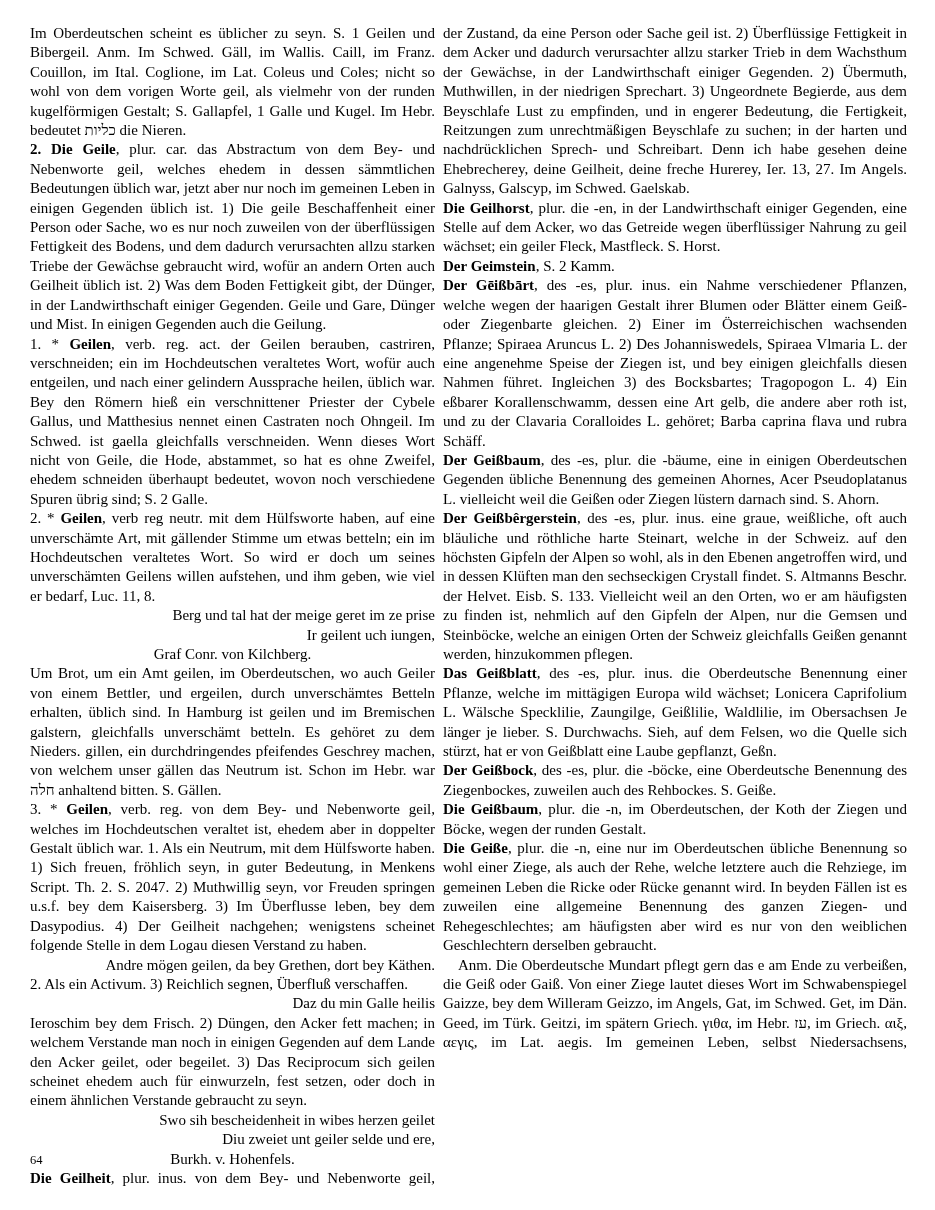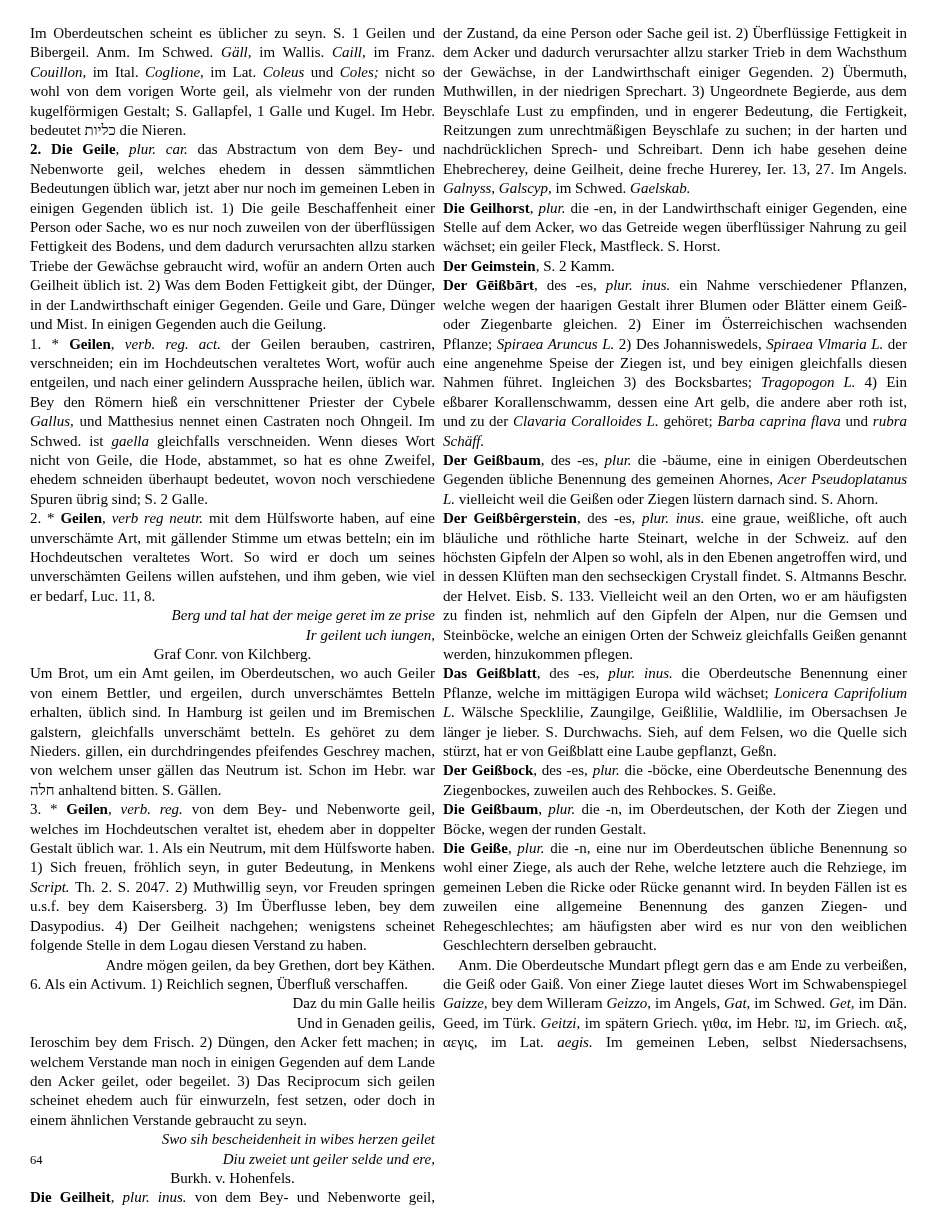--- a/index.html
+++ b/index.html
@@ -16,21 +16,21 @@
   }
   .col { position: absolute; top: 24px; }
   .col-left  { left: 30px;  width: 405px; }
   .col-right { left: 443px; width: 464px; }
   .blk { margin: 0; text-align: justify; hyphens: auto; -webkit-hyphens: auto; }
   .p-cont { text-align-last: justify; }
   .p-indent { text-indent: 15px; }
   .quote { margin-left: 15px; text-align: right; }
   .attribution { text-align: center; }
   .s-b { font-weight: bold; margin-top: 24px; }
-  .s-i { font-style: italic; }
+  .s-i { }
   .page-num {
     position: absolute;
     left: 30px;
     top: 1153px;
     font-size: 12.5px;
     line-height: 14px;
   }
 </style>
 </head>
 <body>
@@ -40,23 +40,22 @@
       <p class="blk p"><span class="s-n">Im Oberdeutschen scheint es üblicher zu seyn. S. 1 Geilen und Bibergeil. Anm. Im Schwed. </span><span class="s-i">Gäll,</span><span class="s-n"> im Wallis. </span><span class="s-i">Caill,</span><span class="s-n"> im Franz. </span><span class="s-i">Couillon,</span><span class="s-n"> im Ital. </span><span class="s-i">Coglione,</span><span class="s-n"> im Lat. </span><span class="s-i">Coleus</span><span class="s-n"> und </span><span class="s-i">Coles;</span><span class="s-n"> nicht so wohl von dem vorigen Worte geil, als vielmehr von der runden kugelförmigen Gestalt; S. Gallapfel, 1 Galle und Kugel. Im Hebr. bedeutet כליות die Nieren.</span></p>
       <p class="blk p"><span class="s-b">2. Die Geile</span><span class="s-n">, </span><span class="s-i">plur. car.</span><span class="s-n"> das Abstractum von dem Bey- und Nebenworte geil, welches ehedem in dessen sämmtlichen Bedeutungen üblich war, jetzt aber nur noch im gemeinen Leben in einigen Gegenden üblich ist. 1) Die geile Beschaffenheit einer Person oder Sache, wo es nur noch zuweilen von der überflüssigen Fettigkeit des Bodens, und dem dadurch verursachten allzu starken Triebe der Gewächse gebraucht wird, wofür an andern Orten auch Geilheit üblich ist. 2) Was dem Boden Fettigkeit gibt, der Dünger, in der Landwirthschaft einiger Gegenden. Geile und Gare, Dünger und Mist. In einigen Gegenden auch die Geilung.</span></p>
       <p class="blk p"><span class="s-n">1. * </span><span class="s-b">Geilen</span><span class="s-n">, </span><span class="s-i">verb. reg. act.</span><span class="s-n"> der Geilen berauben, castriren, verschneiden; ein im Hochdeutschen veraltetes Wort, wofür auch entgeilen, und nach einer gelindern Aussprache heilen, üblich war. Bey den Römern hieß ein verschnittener Priester der Cybele </span><span class="s-i">Gallus,</span><span class="s-n"> und Matthesius nennet einen Castraten noch Ohngeil. Im Schwed. ist </span><span class="s-i">gaella</span><span class="s-n"> gleichfalls verschneiden. Wenn dieses Wort nicht von Geile, die Hode, abstammet, so hat es ohne Zweifel, ehedem schneiden überhaupt bedeutet, wovon noch verschiedene Spuren übrig sind; S. 2 Galle.</span></p>
       <p class="blk p"><span class="s-n">2. * </span><span class="s-b">Geilen</span><span class="s-n">, </span><span class="s-i">verb reg neutr.</span><span class="s-n"> mit dem Hülfsworte haben, auf eine unverschämte Art, mit gällender Stimme um etwas betteln; ein im Hochdeutschen veraltetes Wort. So wird er doch um seines unverschämten Geilens willen aufstehen, und ihm geben, wie viel er bedarf, Luc. 11, 8.</span></p>
       <p class="blk quote"><span class="s-i">Berg und tal hat der meige geret im ze prise</span></p>
       <p class="blk quote"><span class="s-i">Ir geilent uch iungen,</span></p>
       <p class="blk attribution"><span class="s-n">Graf Conr. von Kilchberg.</span></p>
       <p class="blk p"><span class="s-n">Um Brot, um ein Amt geilen, im Oberdeutschen, wo auch Geiler von einem Bettler, und ergeilen, durch unverschämtes Betteln erhalten, üblich sind. In Hamburg ist geilen und im Bremischen galstern, gleichfalls unverschämt betteln. Es gehöret zu dem Nieders. gillen, ein durchdringendes pfeifendes Geschrey machen, von welchem unser gällen das Neutrum ist. Schon im Hebr. war חלה anhaltend bitten. S. Gällen.</span></p>
       <p class="blk p"><span class="s-n">3. * </span><span class="s-b">Geilen</span><span class="s-n">, </span><span class="s-i">verb. reg.</span><span class="s-n"> von dem Bey- und Nebenworte geil, welches im Hochdeutschen veraltet ist, ehedem aber in doppelter Gestalt üblich war. 1. Als ein Neutrum, mit dem Hülfsworte haben. 1) Sich freuen, fröhlich seyn, in guter Bedeutung, in Menkens </span><span class="s-i">Script.</span><span class="s-n"> Th. 2. S. 2047. 2) Muthwillig seyn, vor Freuden springen u.s.f. bey dem Kaisersberg. 3) Im Überflusse leben, bey dem Dasypodius. 4) Der Geilheit nachgehen; wenigstens scheinet folgende Stelle in dem Logau diesen Verstand zu haben.</span></p>
       <p class="blk quote"><span class="s-n">Andre mögen geilen, da bey Grethen, dort bey Käthen.</span></p>
-      <p class="blk p"><span class="s-n">6. Als ein Activum. 1) Reichlich segnen, Überfluß verschaffen.</span></p>
+      <p class="blk p"><span class="s-n">2. Als ein Activum. 3) Reichlich segnen, Überfluß verschaffen.</span></p>
       <p class="blk quote"><span class="s-n">Daz du min Galle heilis</span></p>
-      <p class="blk quote"><span class="s-n">Und in Genaden geilis,</span></p>
       <p class="blk p"><span class="s-n">Ieroschim bey dem Frisch. 2) Düngen, den Acker fett machen; in welchem Verstande man noch in einigen Gegenden auf dem Lande den Acker geilet, oder begeilet. 3) Das Reciprocum sich geilen scheinet ehedem auch für einwurzeln, fest setzen, oder doch in einem ähnlichen Verstande gebraucht zu seyn.</span></p>
       <p class="blk quote"><span class="s-i">Swo sih bescheidenheit in wibes herzen geilet</span></p>
       <p class="blk quote"><span class="s-i">Diu zweiet unt geiler selde und ere,</span></p>
       <p class="blk attribution"><span class="s-n">Burkh. v. Hohenfels.</span></p>
       <p class="blk p p-cont"><span class="s-b">Die Geilheit</span><span class="s-n">, </span><span class="s-i">plur. inus.</span><span class="s-n"> von dem Bey- und Nebenworte geil,</span></p>
     </div>
   <div class="col col-right">
       <p class="blk p"><span class="s-n">der Zustand, da eine Person oder Sache geil ist. 2) Überflüssige Fettigkeit in dem Acker und dadurch verursachter allzu starker Trieb in dem Wachsthum der Gewächse, in der Landwirthschaft einiger Gegenden. 2) Übermuth, Muthwillen, in der niedrigen Sprechart. 3) Ungeordnete Begierde, aus dem Beyschlafe Lust zu empfinden, und in engerer Bedeutung, die Fertigkeit, Reitzungen zum unrechtmäßigen Beyschlafe zu suchen; in der harten und nachdrücklichen Sprech- und Schreibart. Denn ich habe gesehen deine Ehebrecherey, deine Geilheit, deine freche Hurerey, Ier. 13, 27. Im Angels. </span><span class="s-i">Galnyss, Galscyp,</span><span class="s-n"> im Schwed. </span><span class="s-i">Gaelskab.</span></p>
       <p class="blk p"><span class="s-b">Die Geilhorst</span><span class="s-n">, </span><span class="s-i">plur.</span><span class="s-n"> die -en, in der Landwirthschaft einiger Gegenden, eine Stelle auf dem Acker, wo das Getreide wegen überflüssiger Nahrung zu geil wächset; ein geiler Fleck, Mastfleck. S. Horst.</span></p>
       <p class="blk p"><span class="s-b">Der Geimstein</span><span class="s-n">, S. 2 Kamm.</span></p>

